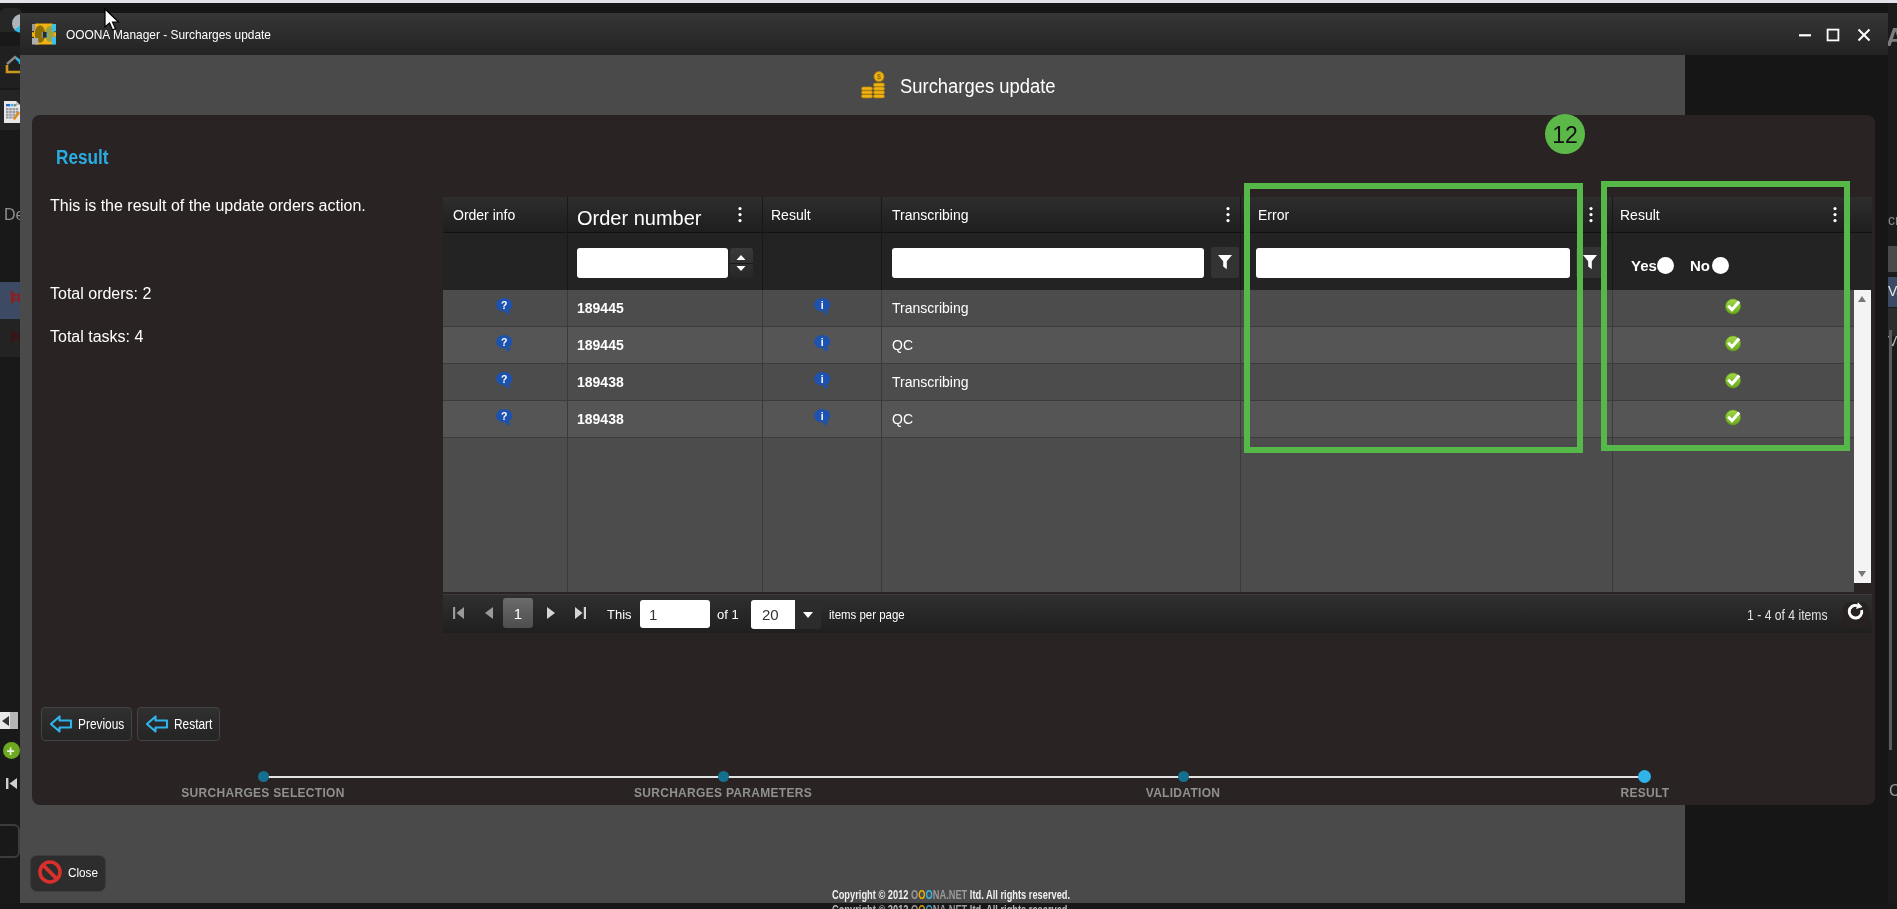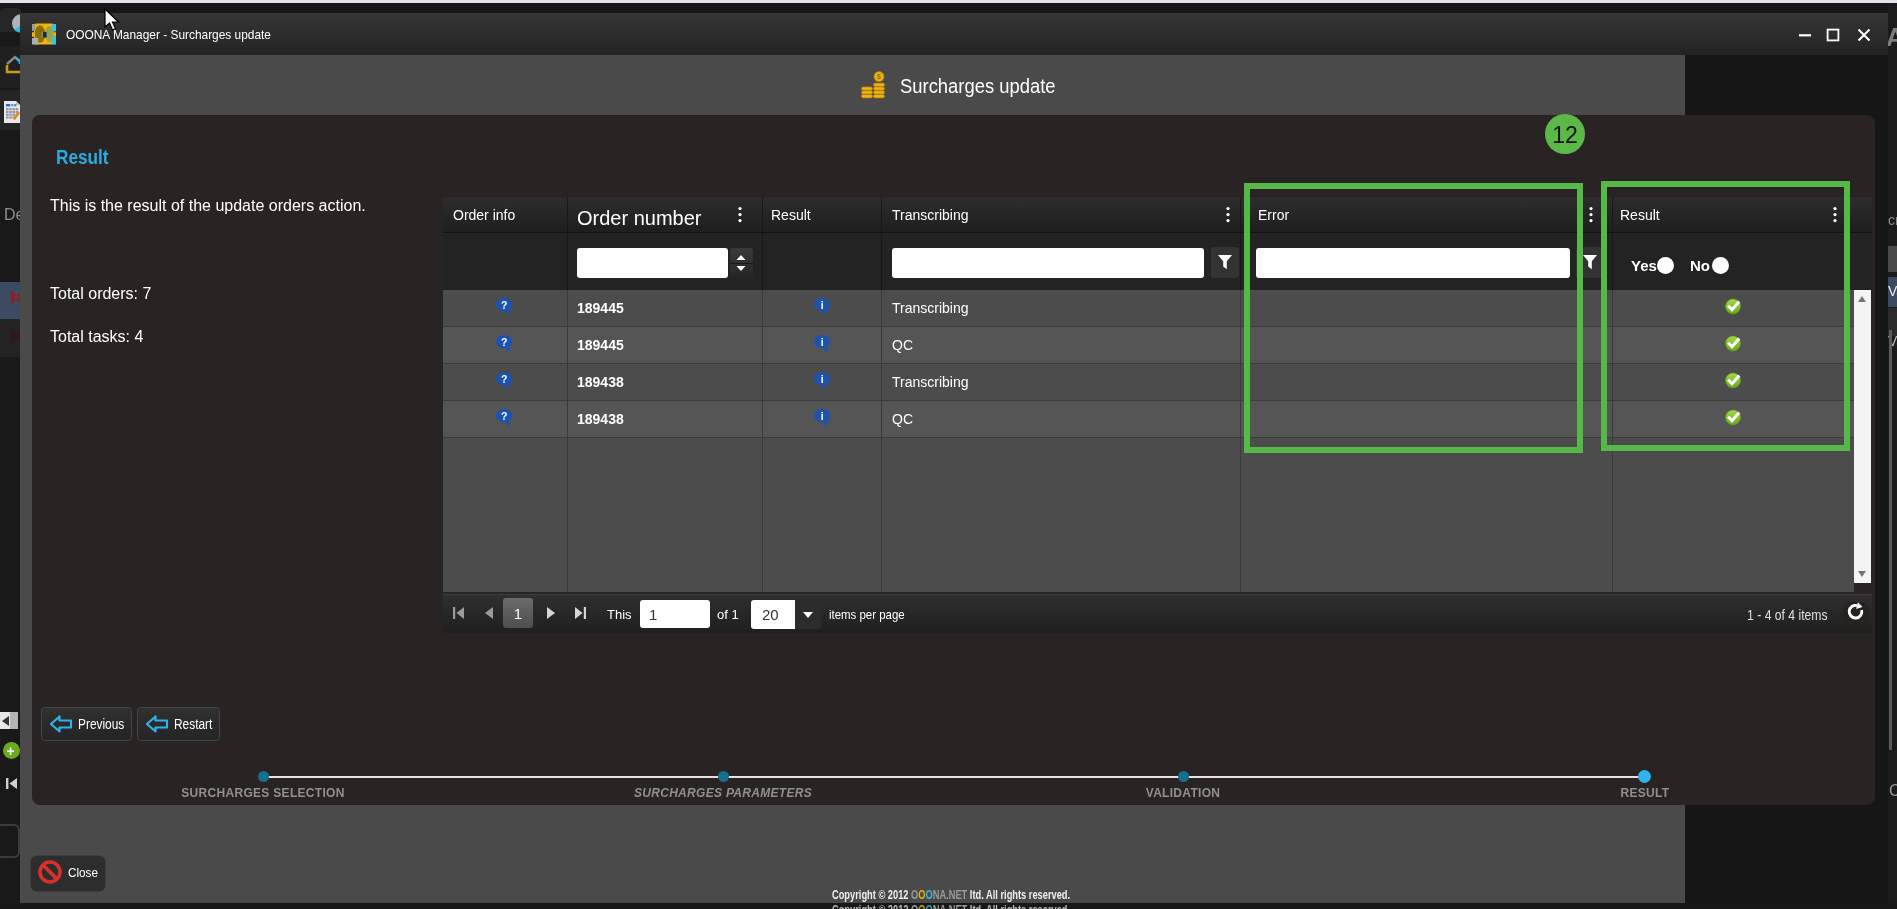--- a/index.html
+++ b/index.html
@@ -126,21 +126,21 @@
         <rect x="12.5" y="12.1" width="11" height="3.4" rx="1.6"></rect>
         <circle cx="18" cy="5.6" r="5"></circle>
       </g>
       <text x="18" y="8.2" font-size="7" font-weight="bold" fill="#8d6a05" text-anchor="middle" font-family="Liberation Sans">$</text>
     </svg>
     <div class="txt" style="left:880px;top:62px;font-size:20px;transform:scaleX(0.92);transform-origin:left;">Surcharges update</div>
 
     <div class="abs" id="panel" style="left:12px;top:102px;width:1843px;height:690px;background:#292423;border-radius:8px;">
       <div class="txt" style="left:24px;top:31px;font-size:20px;font-weight:bold;color:#2aabe2;transform:scaleX(0.86);transform-origin:left;">Result</div>
       <div class="txt" style="left:18px;top:82px;font-size:16px;">This is the result of the update orders action.</div>
-      <div class="txt" style="left:18px;top:170px;font-size:16px;">Total orders: 7</div>
+      <div class="txt" style="left:18px;top:170px;font-size:16px;">Total orders: 2</div>
       <div class="txt" style="left:18px;top:213px;font-size:16px;">Total tasks: 4</div>
 
       <div class="abs" id="grid" style="left:411px;top:82px;width:1429px;height:436px;">
 
         <div class="abs" style="left:0;top:0;width:1429px;height:36px;background:linear-gradient(#2d2d2d,#1e1e1e);"></div>
         <div class="txt" style="left:10px;top:10px;font-size:14px;">Order info</div>
         <div class="txt" style="left:134px;top:10px;font-size:20px;">Order number</div>
         <div class="txt" style="left:328px;top:10px;font-size:14px;">Result</div>
         <div class="txt" style="left:449px;top:10px;font-size:14px;">Transcribing</div>
         <div class="txt" style="left:815px;top:10px;font-size:14px;">Error</div>
@@ -371,21 +371,21 @@
         <path d="M2 10 L10.5 2.5 V6.5 H22 V13.5 H10.5 V17.5 z" fill="none" stroke="#2fb3e8" stroke-width="2.2" stroke-linejoin="round"></path>
       </svg>
       <div class="txt" style="left:142px;top:601px;font-size:14px;transform:scaleX(0.85);transform-origin:left;">Restart</div>
 
       <div class="abs" style="left:231px;top:661px;width:1382px;height:1.5px;background:#e2e2e2;"></div>
       <div class="abs" style="left:226px;top:656px;width:11px;height:11px;border-radius:50%;background:#15708f;"></div>
       <div class="abs" style="left:686px;top:656px;width:11px;height:11px;border-radius:50%;background:#15708f;"></div>
       <div class="abs" style="left:1146px;top:656px;width:11px;height:11px;border-radius:50%;background:#15708f;"></div>
       <div class="abs" style="left:1606px;top:655px;width:13px;height:13px;border-radius:50%;background:#2fb3ea;"></div>
       <div class="txt" style="left:131px;top:671px;width:200px;text-align:center;font-size:12px;font-weight:bold;color:#909090;letter-spacing:0.3px;">SURCHARGES SELECTION</div>
-      <div class="txt" style="left:591px;top:671px;width:200px;text-align:center;font-size:12px;font-weight:bold;color:#909090;letter-spacing:0.3px;font-style:italic;">SURCHARGES PARAMETERS</div>
+      <div class="txt" style="left:591px;top:671px;width:200px;text-align:center;font-size:12px;font-weight:bold;color:#909090;letter-spacing:0.3px;">SURCHARGES PARAMETERS</div>
       <div class="txt" style="left:1051px;top:671px;width:200px;text-align:center;font-size:12px;font-weight:bold;color:#909090;letter-spacing:0.3px;">VALIDATION</div>
       <div class="txt" style="left:1513px;top:671px;width:200px;text-align:center;font-size:12px;font-weight:bold;color:#909090;letter-spacing:0.3px;">RESULT</div>
     </div>
 
     <div class="abs" style="left:10px;top:842px;width:76px;height:37px;background:#2d2d2d;border:1px solid #3e3e3e;border-radius:7px;"></div>
     <svg class="abs" style="left:18px;top:847px;" width="24" height="24" viewBox="0 0 24 24">
       <circle cx="12" cy="12" r="10" fill="none" stroke="#d9302c" stroke-width="3.6"></circle>
       <rect x="3" y="10.2" width="18" height="3.6" fill="#d9302c" transform="rotate(45 12 12)"></rect>
     </svg>
     <div class="txt" style="left:48px;top:852px;font-size:13.5px;transform:scaleX(0.87);transform-origin:left;">Close</div>

